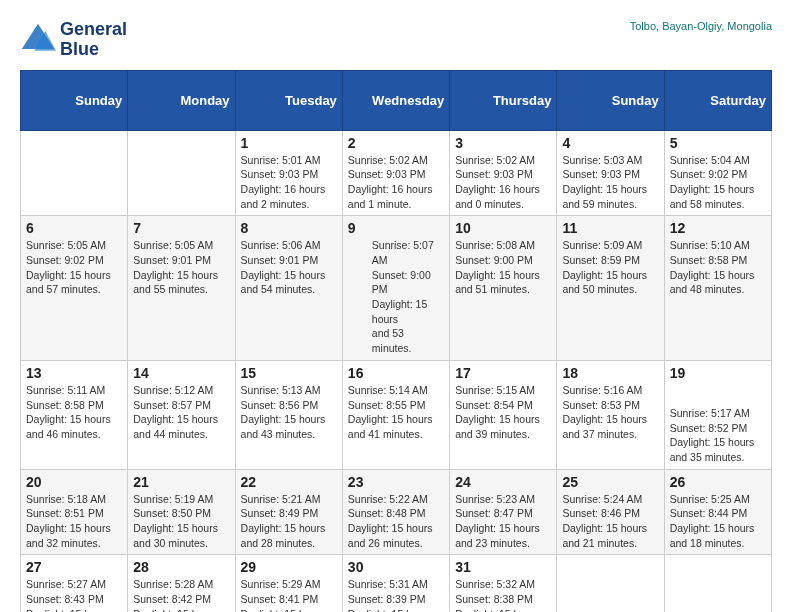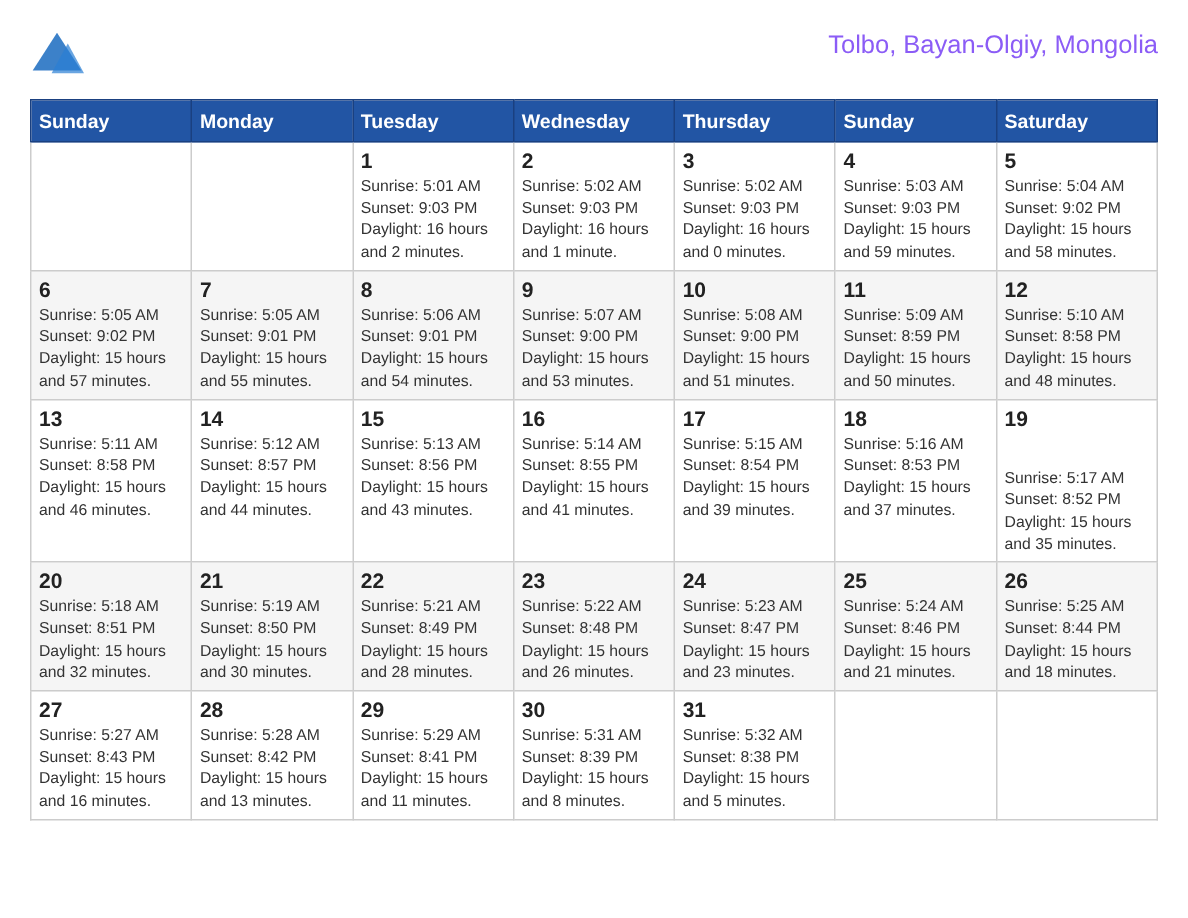--- a/index.html
+++ b/index.html
@@ -33,33 +33,33 @@
     }
     .title-area {
       text-align: right;
     }
     .month-year {
       font-size: 36px;
       font-weight: bold;
       color: #1a1a1a;
     }
     .location {
-      font-size: 17px;
-      color: #8b5cf6;
+      font-size: 11px;
+      color: #0f766e;
     }
     table {
       width: 100%;
       border-collapse: collapse;
       font-size: 11px;
     }
     thead th {
       background-color: #2255a4;
       color: #fff;
-      text-align: left;
-      padding: 6px 5px;
+      text-align: right;
+      padding: 22px 5px;
       font-size: 13px;
       font-weight: bold;
       border: 1px solid #1a4080;
     }
     tbody td {
       border: 1px solid #ccc;
       vertical-align: top;
       padding: 4px 5px;
       width: 14.28%;
       min-height: 80px;
@@ -88,20 +88,24 @@
   </style>
 </head>
 <body>
 
 <div class="header-area">
   <div class="logo">
     <svg class="logo-icon" viewBox="0 0 40 40">
       <polygon points="20,2 38,30 2,30" fill="#1a6bbf" opacity="0.85"></polygon>
       <polygon points="28,10 40,32 16,32" fill="#2a7fd4" opacity="0.7"></polygon>
     </svg>
+    <div class="logo-text">
+      <div>General</div>
+      <div>Blue</div>
+    </div>
   </div>
   <div class="title-area">
     <div class="location">Tolbo, Bayan-Olgiy, Mongolia</div>
   </div>
 </div>
 
 <table>
   <thead>
     <tr>
     <th>Sunday</th>
@@ -170,21 +174,21 @@
         </td>
         <td>
           <span class="day-num">8</span>
           <div class="day-info" style="white-space: pre-line;">Sunrise: 5:06 AM
 Sunset: 9:01 PM
 Daylight: 15 hours
 and 54 minutes.</div>
         </td>
         <td>
           <span class="day-num">9</span>
-          <div class="day-info" style="white-space: pre-line;">Sunrise: 5:07 AM
+          <div class="day-info" style="white-space: pre-line; margin-left: 24px;">Sunrise: 5:07 AM
 Sunset: 9:00 PM
 Daylight: 15 hours
 and 53 minutes.</div>
         </td>
         <td>
           <span class="day-num">10</span>
           <div class="day-info" style="white-space: pre-line;">Sunrise: 5:08 AM
 Sunset: 9:00 PM
 Daylight: 15 hours
 and 51 minutes.</div>

